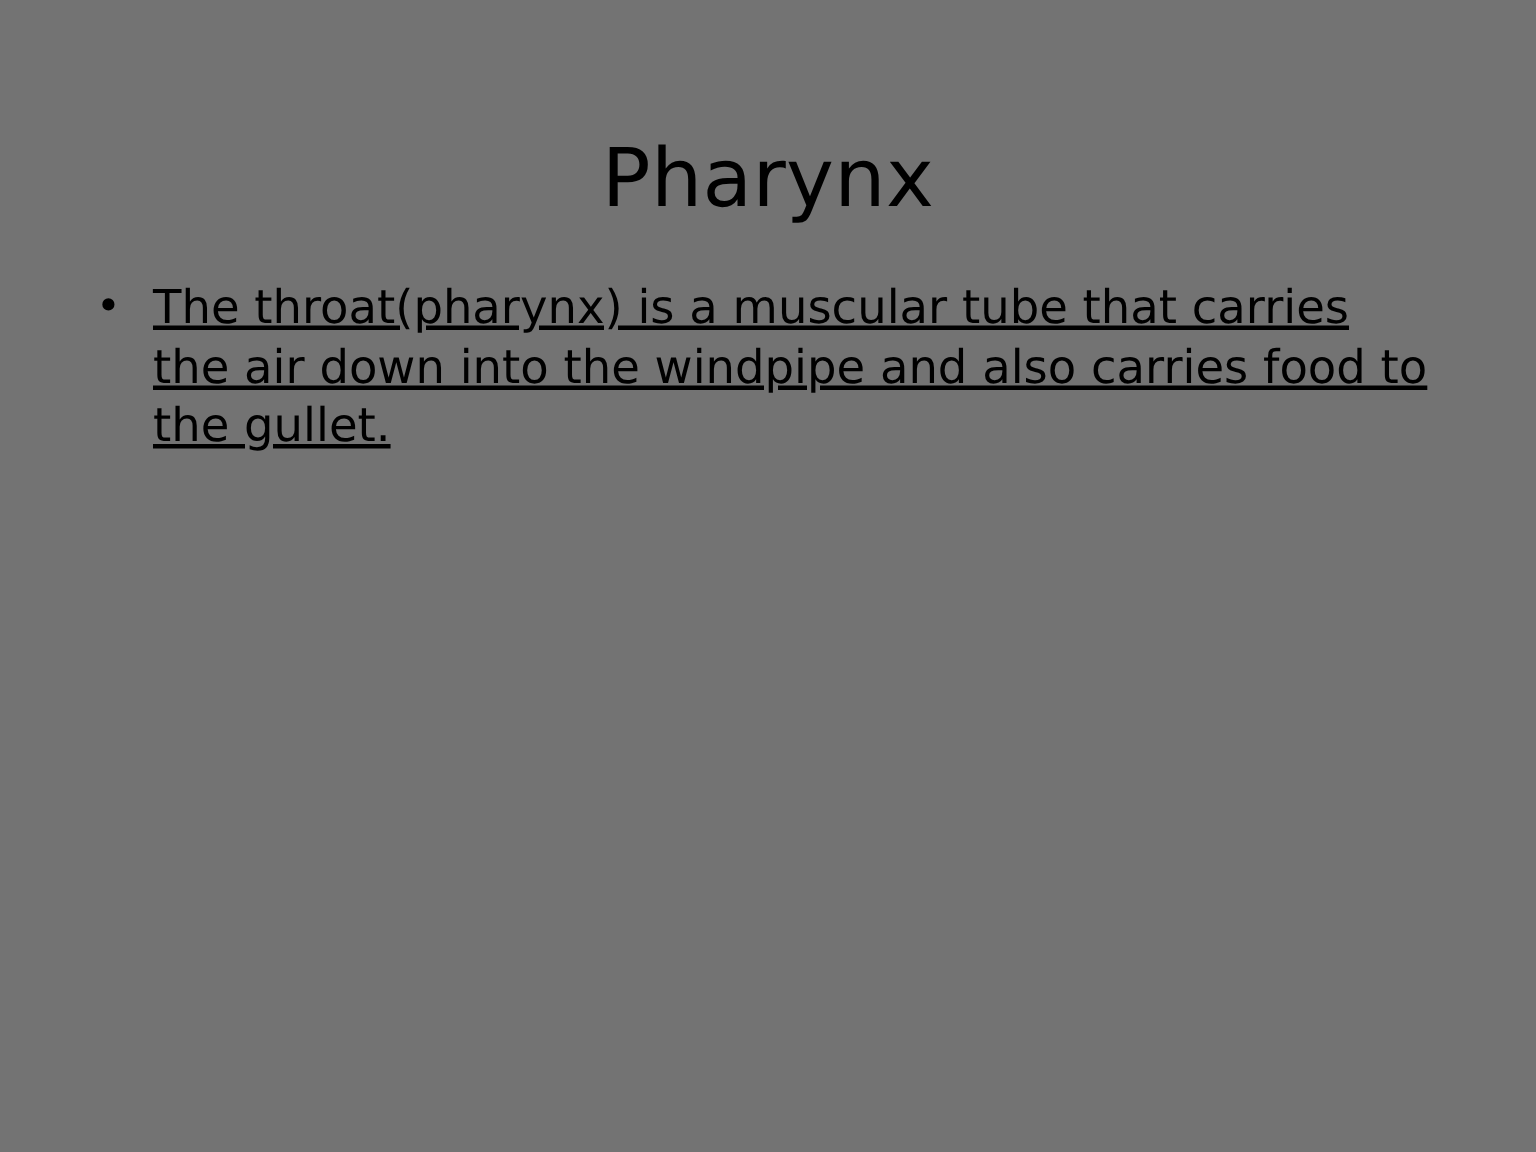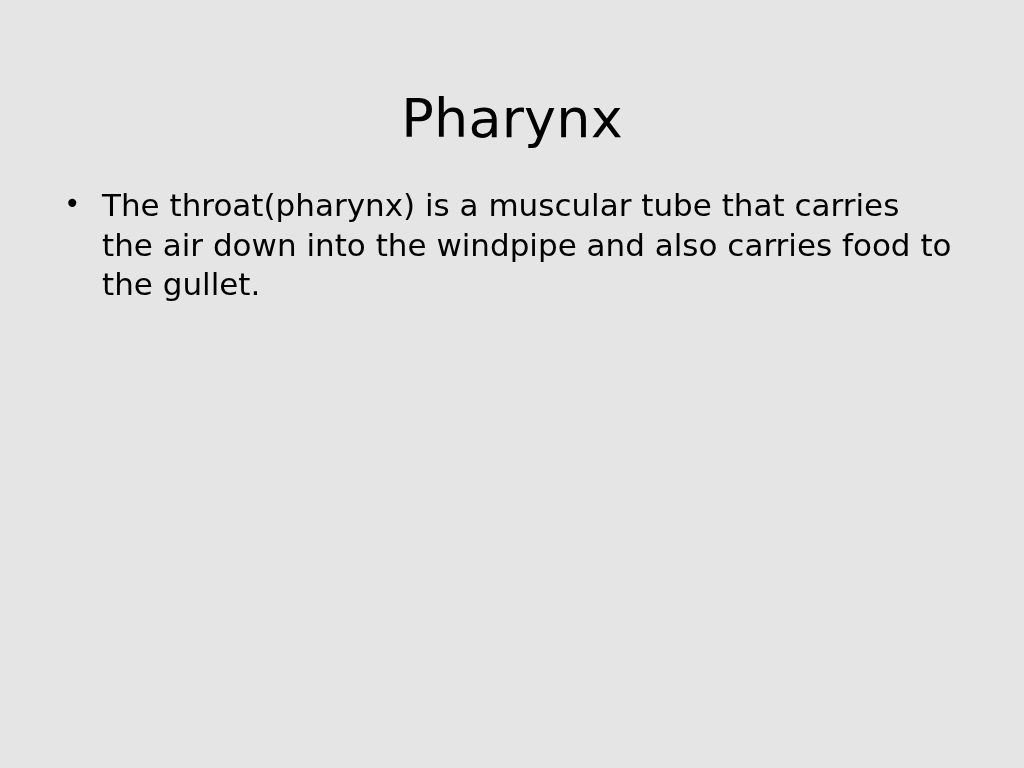--- a/index.html
+++ b/index.html
@@ -11,21 +11,21 @@
     height: 768px;
     background: #ffffff;
     font-family: "DejaVu Sans", sans-serif;
     color: #000000;
     overflow: hidden;
   }
   .slide {
     position: relative;
     width: 1024px;
     height: 768px;
-    background: #e5e5e5;
+    background: #737373;
     box-sizing: border-box;
   }
   .slide-title {
     position: absolute;
     left: 0;
     top: 52px;
     width: 1024px;
     text-align: center;
     font-size: 54px;
     font-weight: normal;
@@ -51,20 +51,21 @@
   }
   .bullet-item .bullet-mark {
     position: absolute;
     left: 6px;
     top: 0;
     font-size: 28px;
     line-height: 1.28;
   }
   .bullet-text {
     display: block;
+    text-decoration: underline;
   }
 </style>
 </head>
 <body>
 
 <div class="slide">
 
   <h1 class="slide-title">Pharynx</h1>
 
   <ul class="body-list">

